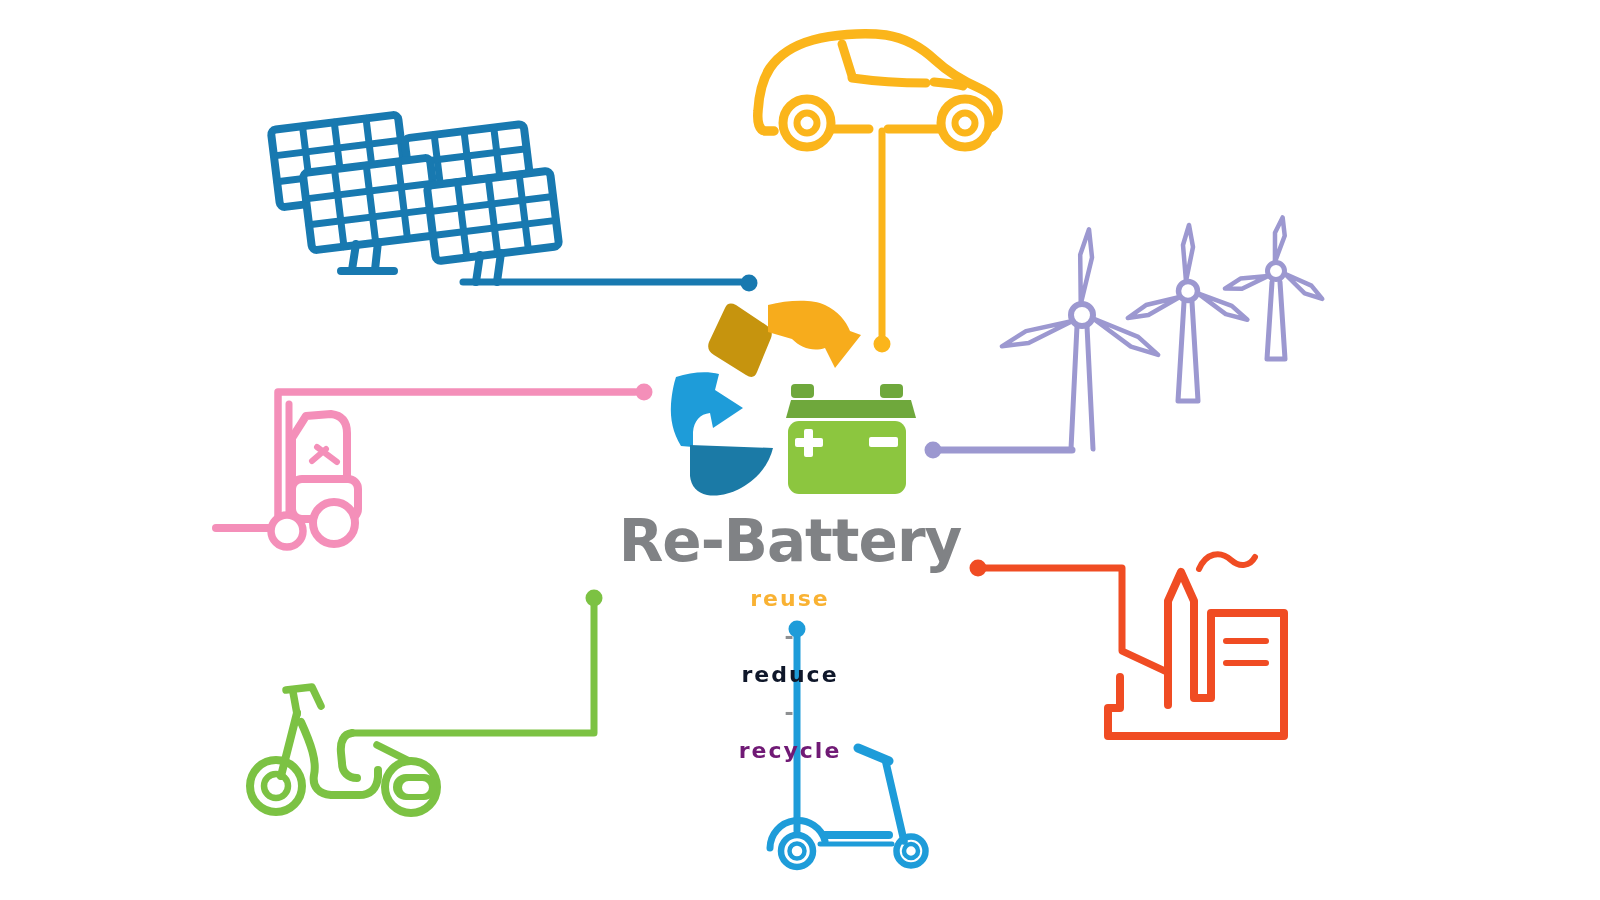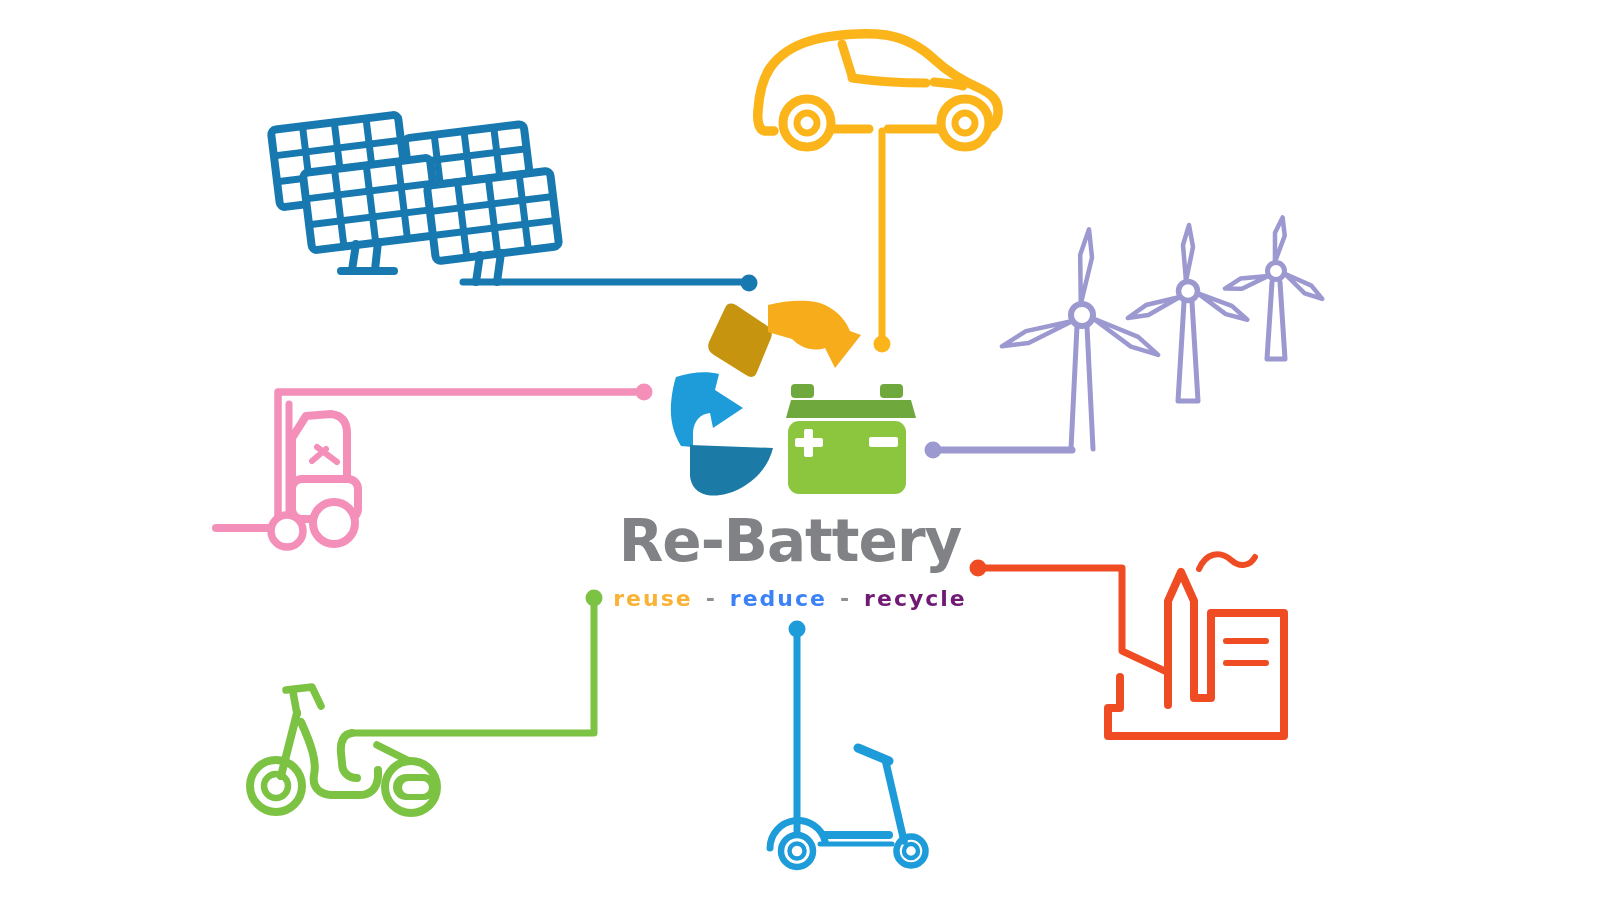--- a/index.html
+++ b/index.html
@@ -6,25 +6,25 @@
   .stage{position:relative;width:1600px;height:900px;background:#ffffff;overflow:hidden;
          font-family:"DejaVu Sans","Liberation Sans",sans-serif;}
   .stage svg{position:absolute;left:0;top:0;}
   .logo-title{
     position:absolute;left:608px;top:512px;width:364px;
     font-size:58px;font-weight:bold;line-height:1;
     color:#808285;text-align:center;letter-spacing:-1px;white-space:nowrap;
   }
   .logo-tagline{
     position:absolute;left:600px;top:586px;width:380px;
-    display:flex;justify-content:center;align-items:flex-end;gap:13px;
-    font-size:22px;font-weight:bold;letter-spacing:2px;white-space:nowrap;
+    display:flex;justify-content:center;align-items:center;gap:13px;
+    font-size:22px;font-weight:bold;letter-spacing:2px;white-space:nowrap;flex-direction:column;
   }
   .w-reuse{color:#F9B233;}
-  .w-reduce{color:#3b82f6;}
+  .w-reduce{color:#0f172a;}
   .w-recycle{color:#701a75;}
   .dash{color:#8E9092;font-weight:bold;}
 </style>
 </head>
 <body>
 
 <div class="stage">
 
 <svg width="1600" height="900" viewBox="0 0 1600 900">
 

